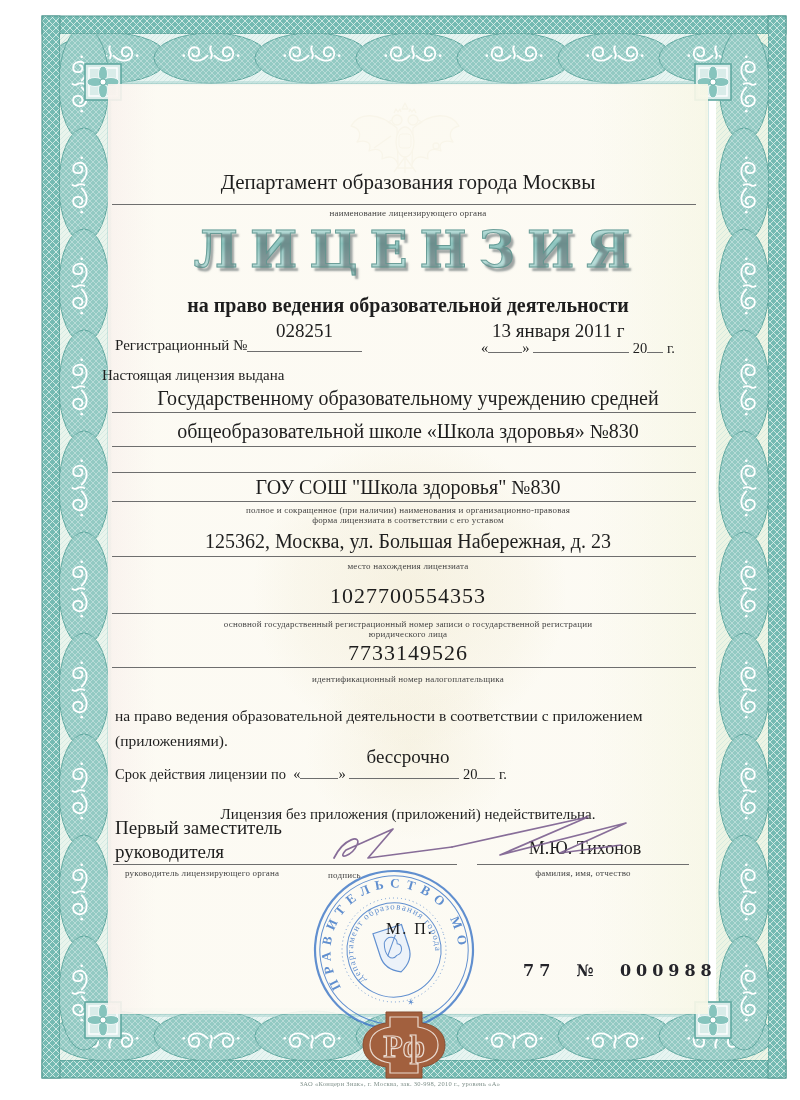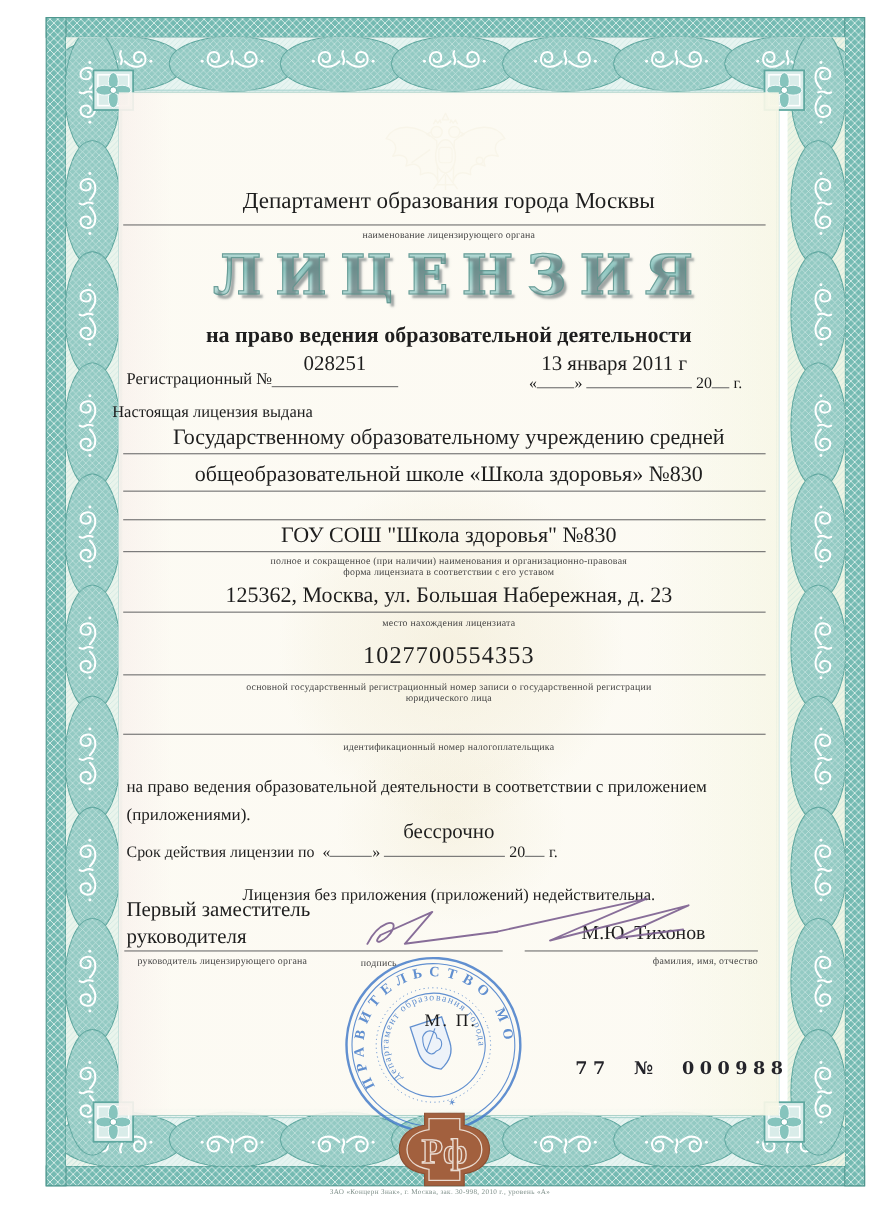--- a/index.html
+++ b/index.html
@@ -226,20 +226,21 @@
 
   <div class="abs centered val20" style="top:530px">125362, Москва, ул. Большая Набережная, д. 23</div>
   <div class="uline" style="top:556px;left:112px;width:584px"></div>
   <div class="abs centered note" style="top:561px">место нахождения лицензиата</div>
 
   <div class="abs centered val22" style="top:583px">1027700554353</div>
   <div class="uline" style="top:613px;left:112px;width:584px"></div>
   <div class="abs centered note" style="top:619px">основной государственный регистрационный номер записи о государственной регистрации</div>
   <div class="abs centered note" style="top:629px">юридического лица</div>
 
+  <div class="abs centered val22" style="top:640px">7733149526</div>
   <div class="uline" style="top:667px;left:112px;width:584px"></div>
   <div class="abs centered note" style="top:674px">идентификационный номер налогоплательщика</div>
 
   <div class="abs" style="left:115px;top:703px;width:578px;font-size:15.5px;line-height:25px">на право ведения образовательной деятельности в соответствии с приложением (приложениями).</div>
 
   <div class="abs centered val19" style="top:746px">бессрочно</div>
   <div class="abs formrow" style="left:115px;top:765px">
     <span>Срок действия лицензии по</span>&nbsp;
     <span>«</span><span class="blank" style="width:38px"></span><span>»</span>
     <span class="blank" style="width:110px"></span>
@@ -249,21 +250,21 @@
 
   <div class="abs centered label14" style="top:806px">Лицензия без приложения (приложений) недействительна.</div>
 
   <div class="abs pos19" style="left:115px;top:817px">Первый заместитель</div>
   <div class="abs pos19" style="left:115px;top:841px">руководителя</div>
   <div class="uline" style="top:864px;left:113px;width:344px"></div>
   <div class="uline" style="top:864px;left:477px;width:212px"></div>
   <div class="abs note" style="left:125px;top:868px">руководитель лицензирующего органа</div>
   <div class="abs note" style="left:328px;top:870px">подпись</div>
   <div class="abs" style="left:500px;top:838px;width:170px;text-align:center;font-size:18px">М.Ю. Тихонов</div>
-  <div class="abs note" style="left:477px;top:868px;width:212px;text-align:right">фамилия, имя, отчество</div>
+  <div class="abs note" style="left:477px;top:868px;width:212px;text-align:center">фамилия, имя, отчество</div>
 
   <svg class="abs" style="left:0;top:0" width="800" height="1100">
     <g stroke="#7b5e8f" stroke-width="1.7" fill="none" stroke-linejoin="round" stroke-linecap="round" opacity="0.9">
       <path d="M334,858 C344,838 362,834 357,845 C352,856 336,861 346,850 L393,829 L368,858 L452,847"></path>
       <path d="M452,847 L588,817 L500,855 L626,823 L560,853 L621,845"></path>
     </g>
   </svg>
 
   <svg class="abs" style="left:304px;top:860px" width="180" height="180">
     <g transform="translate(90,90) rotate(-18)" opacity="0.82">

